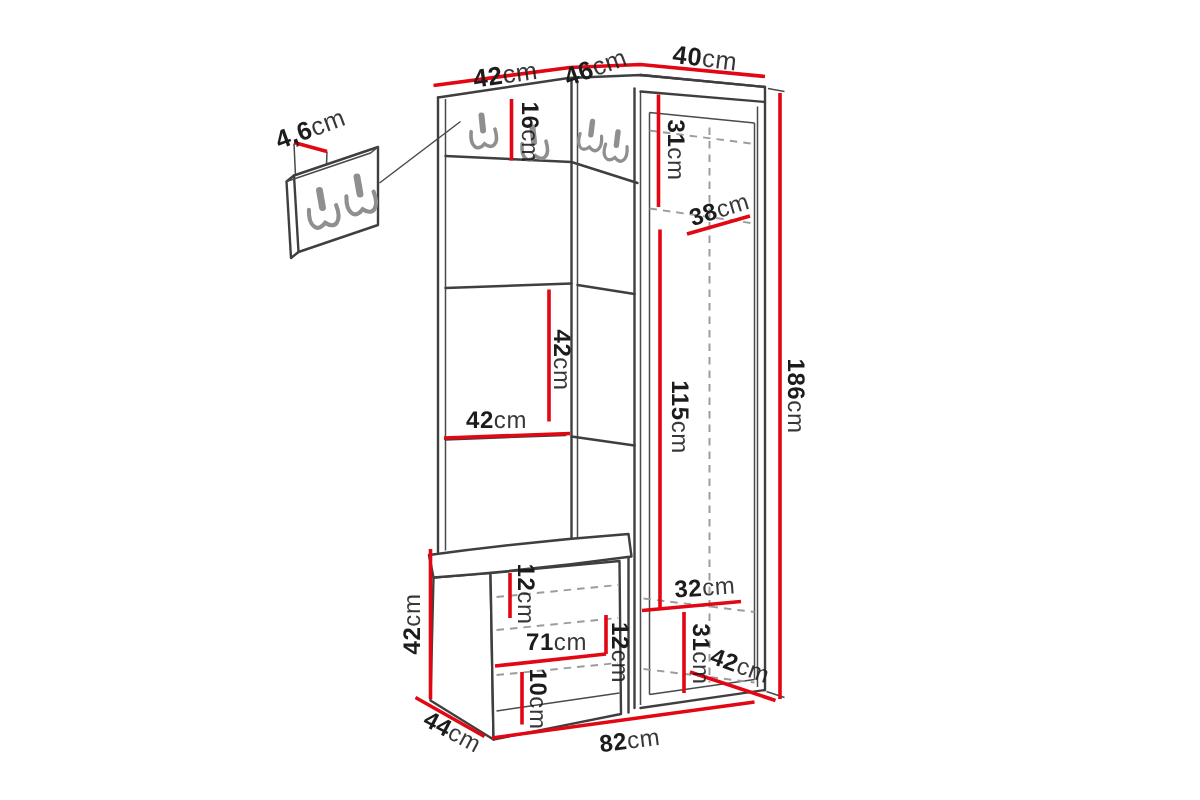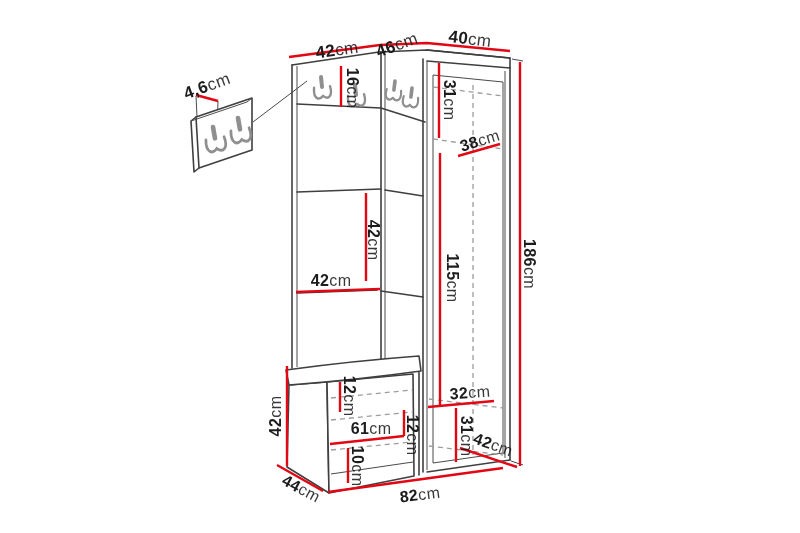--- a/index.html
+++ b/index.html
@@ -136,21 +136,21 @@
   <div class="dim big" style="left:207px;top:86px;--r:-20deg"><b>4,6</b><span>cm</span></div>
   <div class="dim" style="left:352px;top:88px;--r:90deg"><b>16</b><span>cm</span></div>
   <div class="dim" style="left:449px;top:100px;--r:90deg"><b>31</b><span>cm</span></div>
   <div class="dim" style="left:480px;top:141px;--r:-17deg"><b>38</b><span>cm</span></div>
   <div class="dim" style="left:373px;top:240px;--r:90deg"><b>42</b><span>cm</span></div>
   <div class="dim" style="left:452px;top:278px;--r:90deg"><b>115</b><span>cm</span></div>
   <div class="dim" style="left:331px;top:281px;--r:0deg"><b>42</b><span>cm</span></div>
   <div class="dim" style="left:529px;top:264px;--r:90deg"><b>186</b><span>cm</span></div>
   <div class="dim" style="left:276px;top:416px;--r:-90deg"><b>42</b><span>cm</span></div>
   <div class="dim" style="left:349px;top:396px;--r:90deg"><b>12</b><span>cm</span></div>
-  <div class="dim" style="left:371px;top:429px;--r:0deg"><b>61</b><span>cm</span></div>
+  <div class="dim" style="left:371px;top:429px;--r:0deg"><b>71</b><span>cm</span></div>
   <div class="dim" style="left:412px;top:435px;--r:90deg"><b>12</b><span>cm</span></div>
   <div class="dim" style="left:357px;top:466px;--r:90deg"><b>10</b><span>cm</span></div>
   <div class="dim" style="left:470px;top:393px;--r:-4deg"><b>32</b><span>cm</span></div>
   <div class="dim" style="left:466px;top:436px;--r:90deg"><b>31</b><span>cm</span></div>
   <div class="dim" style="left:493px;top:445px;--r:20deg"><b>42</b><span>cm</span></div>
   <div class="dim" style="left:301px;top:489px;--r:28deg"><b>44</b><span>cm</span></div>
   <div class="dim" style="left:420px;top:495px;--r:-7deg"><b>82</b><span>cm</span></div>
 
 </div>
 

